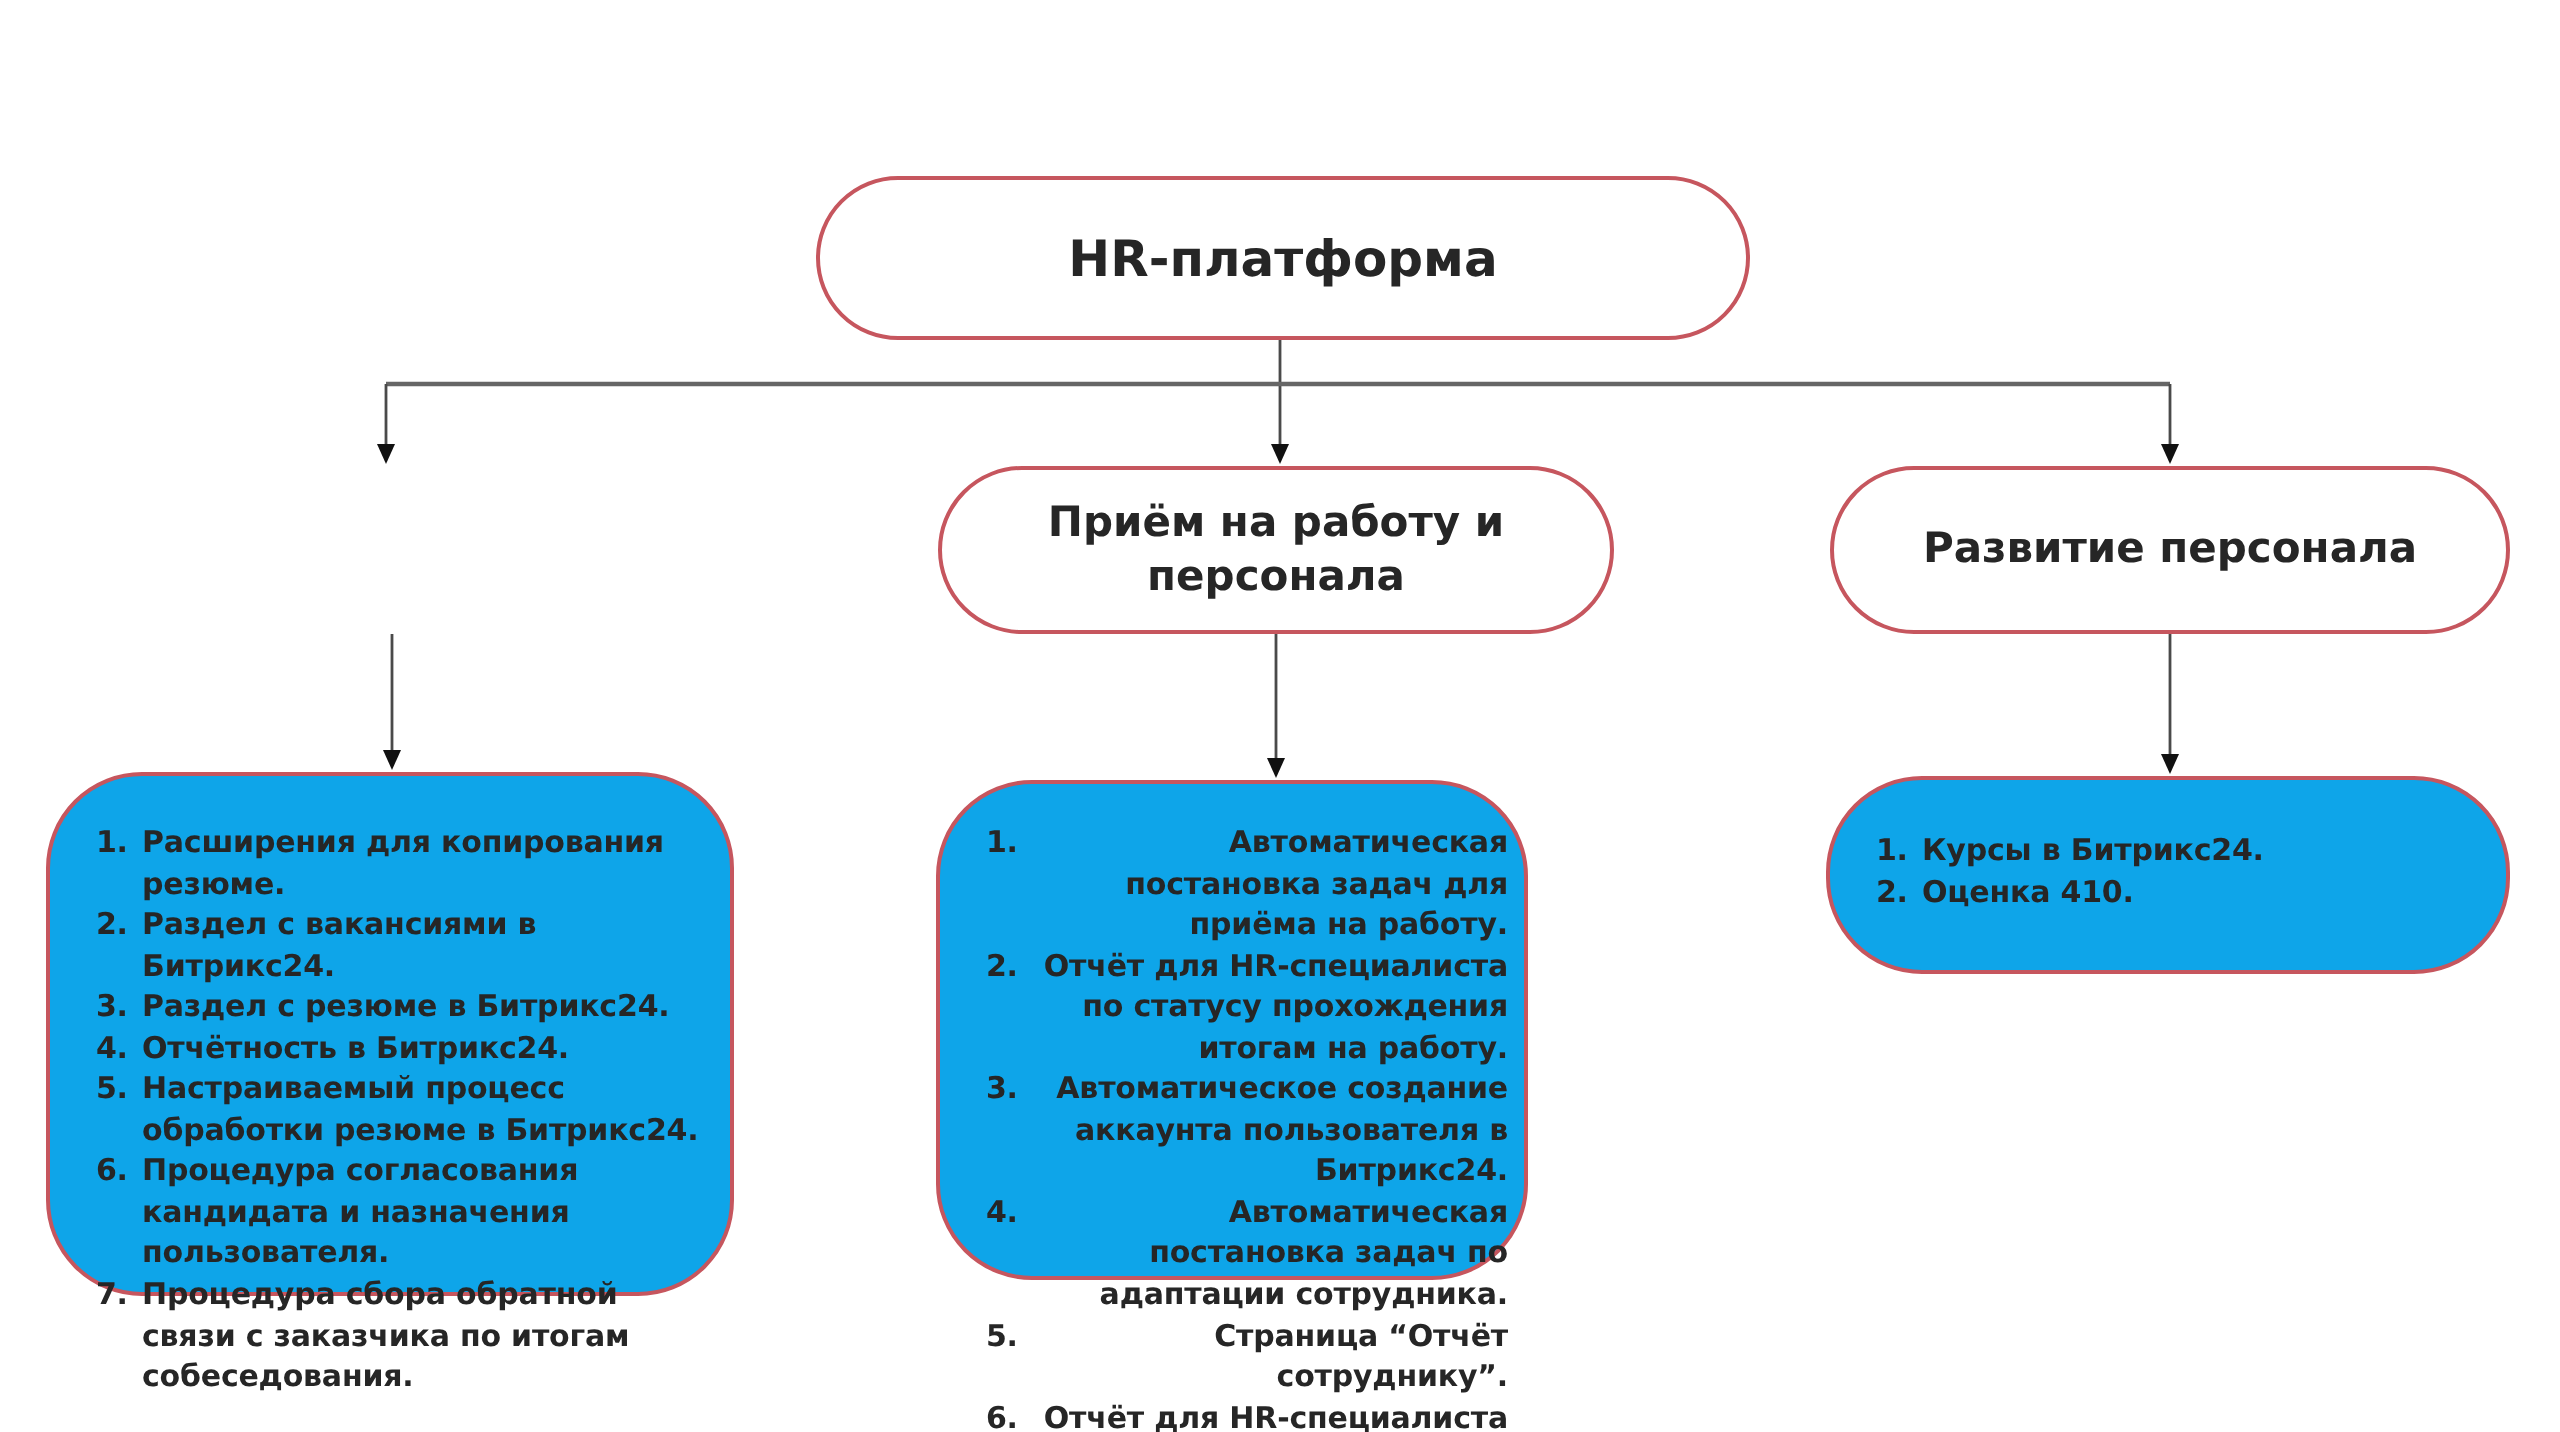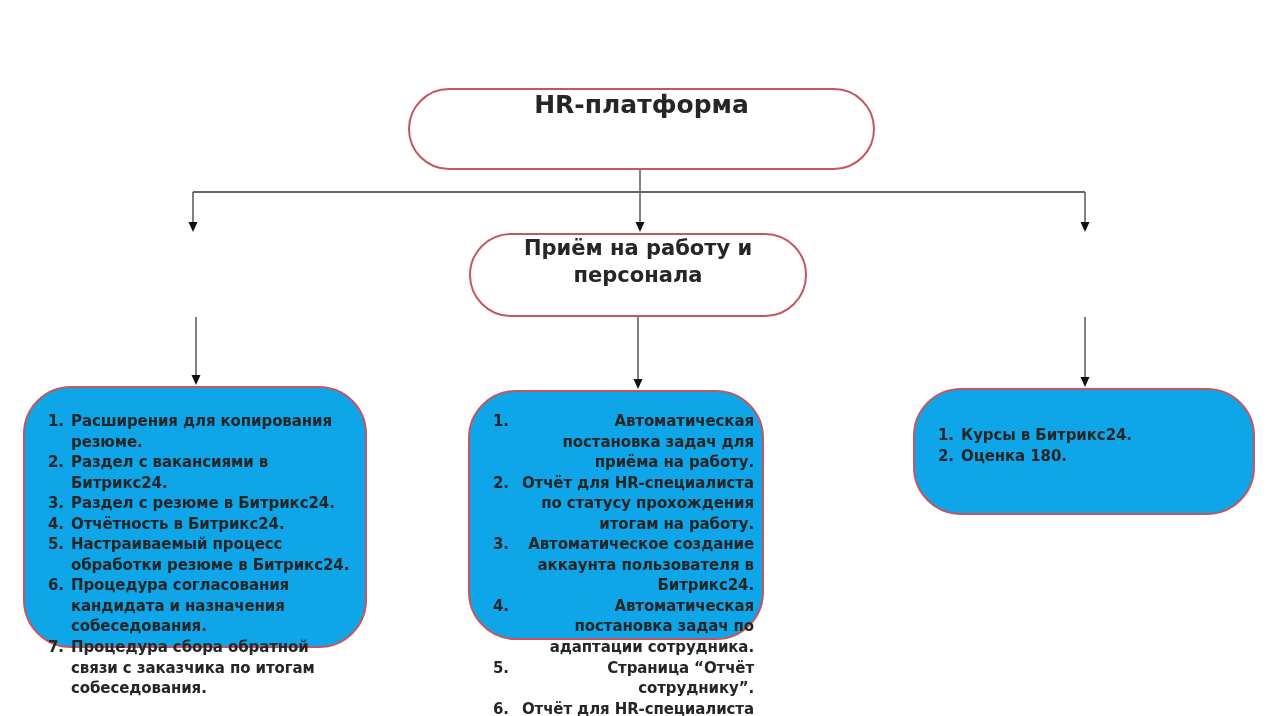--- a/index.html
+++ b/index.html
@@ -26,21 +26,21 @@
     width: 1280px; height: 716px;
     pointer-events: none;
   }
   .connectors line.v { stroke: var(--connector); stroke-width: 1.4; }
   .connectors line.h { stroke: var(--connector-h); stroke-width: 2.2; }
   .connectors polygon { fill: #111; }
   .node {
     position: absolute;
     background: #fff;
     border: 2px solid var(--node-border);
-    display: flex; align-items: flex-start; justify-content: center;
+    display: flex; align-items: center; justify-content: center;
     text-align: center;
     color: var(--text);
   }
   .node-root {
     left: 408px; top: 88px; width: 467px; height: 82px;
     border-radius: 41px;
     font-size: 25px; font-weight: bold;
   }
   .node-branch {
     top: 233px; height: 84px;
@@ -54,21 +54,21 @@
   .node-branch.b2 { left: 915px; width: 340px; }
   .listbox {
     position: absolute;
     background: #0ea5e9;
     border: 2px solid var(--node-border);
     border-radius: 48px;
     color: var(--text);
   }
   .listbox.l0 { left: 23px;  top: 386px; width: 344px; height: 262px; padding: 23px 10px 0 18px; }
   .listbox.l1 { left: 468px; top: 390px; width: 296px; height: 250px; padding: 19px 8px 0 18px; text-align: right; }
-  .listbox.l2 { left: 913px; top: 388px; width: 342px; height: 127px;  padding: 35px 10px 0 18px; }
+  .listbox.l2 { left: 913px; top: 388px; width: 342px; height: 99px;  padding: 25px 10px 0 18px; }
   .listbox ol {
     list-style: decimal;
     padding-left: 26px;
     font-size: 15px; font-weight: bold;
     line-height: 1.37;
     letter-spacing: -0.1px;
   }
   .listbox ol li { padding-left: 2px; }
 </style>
 </head>
@@ -94,42 +94,45 @@
     <polygon points="1085,387 1080.5,377 1089.5,377"></polygon>
   </svg>
 
   <div class="node node-root">
     <span>HR-платформа</span>
   </div>
 
   <div class="node node-branch b1">
     <span>Приём на работу и персонала</span>
   </div>
+  <div class="node node-branch b2">
+    <span>Развитие персонала</span>
+  </div>
 
   <div class="listbox l0">
     <ol>
         <li>Расширения для копирования резюме.</li>
         <li>Раздел с вакансиями в Битрикс24.</li>
         <li>Раздел с резюме в Битрикс24.</li>
         <li>Отчётность в Битрикс24.</li>
         <li>Настраиваемый процесс обработки резюме в Битрикс24.</li>
-        <li>Процедура согласования кандидата и назначения собеседования.</li>
+        <li>Процедура согласования кандидата и назначения пользователя.</li>
         <li>Процедура сбора обратной связи с заказчика по итогам собеседования.</li>
       </ol>
   </div>
   <div class="listbox l1">
     <ol>
         <li>Автоматическая постановка задач для приёма на работу.</li>
         <li>Отчёт для HR-специалиста по статусу прохождения итогам на работу.</li>
         <li>Автоматическое создание аккаунта пользователя в Битрикс24.</li>
         <li>Автоматическая постановка задач по адаптации сотрудника.</li>
         <li>Страница “Отчёт сотруднику”.</li>
         <li>Отчёт для HR-специалиста по статусу прохождения адаптации.</li>
       </ol>
   </div>
   <div class="listbox l2">
     <ol>
         <li>Курсы в Битрикс24.</li>
-        <li>Оценка 180.</li>
+        <li>Оценка 410.</li>
       </ol>
   </div>
 
 </div>
 
 </body></html>

